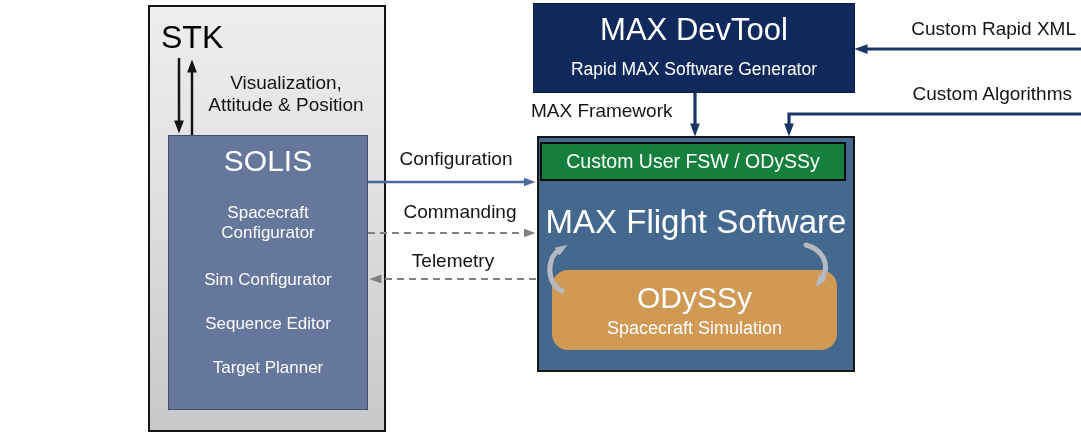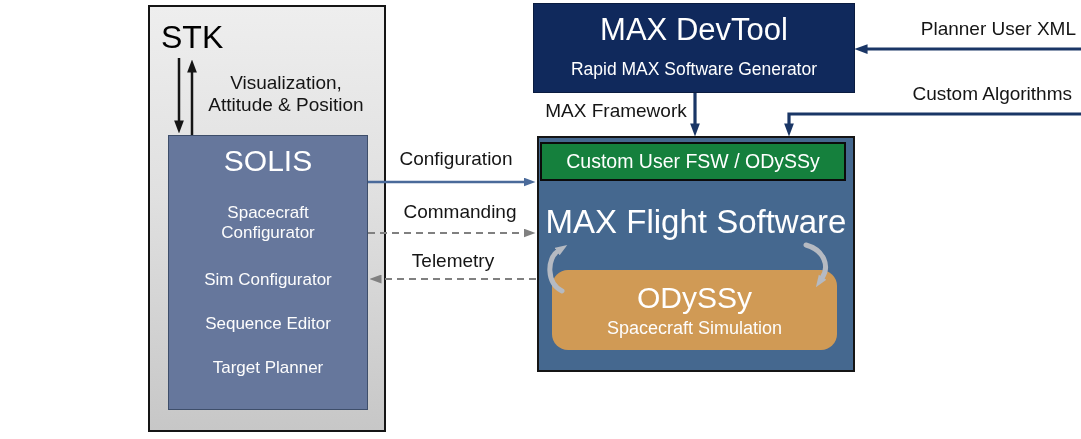--- a/index.html
+++ b/index.html
@@ -1,20 +1,20 @@
 <!DOCTYPE html>
 <html><head>
 <meta charset="utf-8">
 <style>
   html,body { margin:0; padding:0; background:#ffffff; }
   .canvas {
     position:relative; width:1081px; height:439px; background:#ffffff;
     font-family:"Liberation Sans", sans-serif; overflow:hidden; color:#111;
   }
-  .abs { position:absolute; box-sizing:border-box;text-align:center; }
+  .abs { position:absolute; box-sizing:border-box; }
   .pre { white-space:pre-line; }
   .ctr { text-align:center; }
 
   
   .mission-label { left:14px; top:56px; width:150px; font-size:19px; line-height:20.5px; color:#151515; }
 
   
   .stk-box { left:148px; top:5px; width:238px; height:427px;
     background:linear-gradient(180deg,#eeeeee 0%, #e0e0e0 45%, #c7c7c7 100%);
     border:2px solid #151515; }
@@ -72,21 +72,21 @@
   <div class="abs pre ctr solis-item si0">Spacecraft
 Configurator</div>
   <div class="abs pre ctr solis-item si1">Sim Configurator</div>
   <div class="abs pre ctr solis-item si2">Sequence Editor</div>
   <div class="abs pre ctr solis-item si3">Target Planner</div>
 
   <div class="abs devtool-box"></div>
   <div class="abs ctr devtool-title">MAX DevTool</div>
   <div class="abs ctr devtool-sub">Rapid MAX Software Generator</div>
 
-  <div class="abs xml-label">Planner User XML</div>
+  <div class="abs xml-label">Custom Rapid XML</div>
   <div class="abs algo-label">Custom Algorithms</div>
   <div class="abs framework-label">MAX Framework</div>
 
   <div class="abs fsw-box"></div>
   <div class="abs ctr fsw-header">Custom User FSW / ODySSy</div>
   <div class="abs ctr fsw-title">MAX Flight Software</div>
 
   <div class="abs odyssy-box"></div>
   <div class="abs ctr odyssy-title">ODySSy</div>
   <div class="abs ctr odyssy-sub">Spacecraft Simulation</div>

